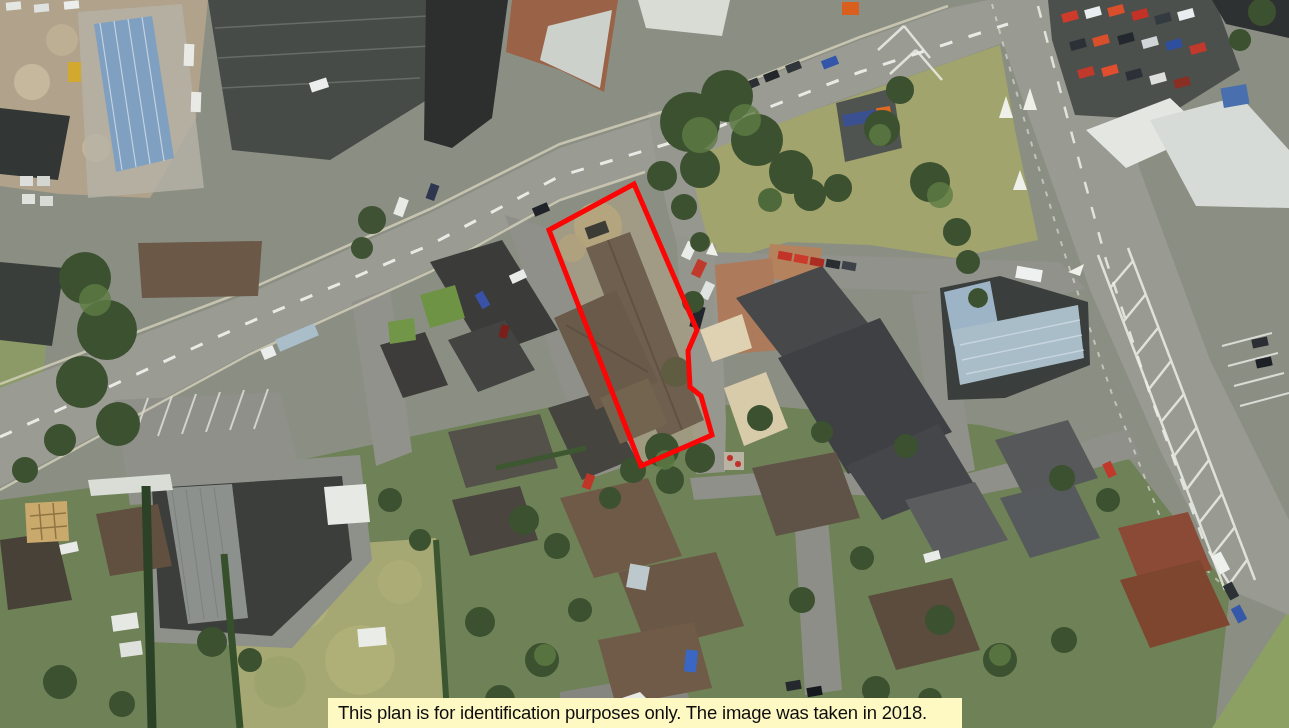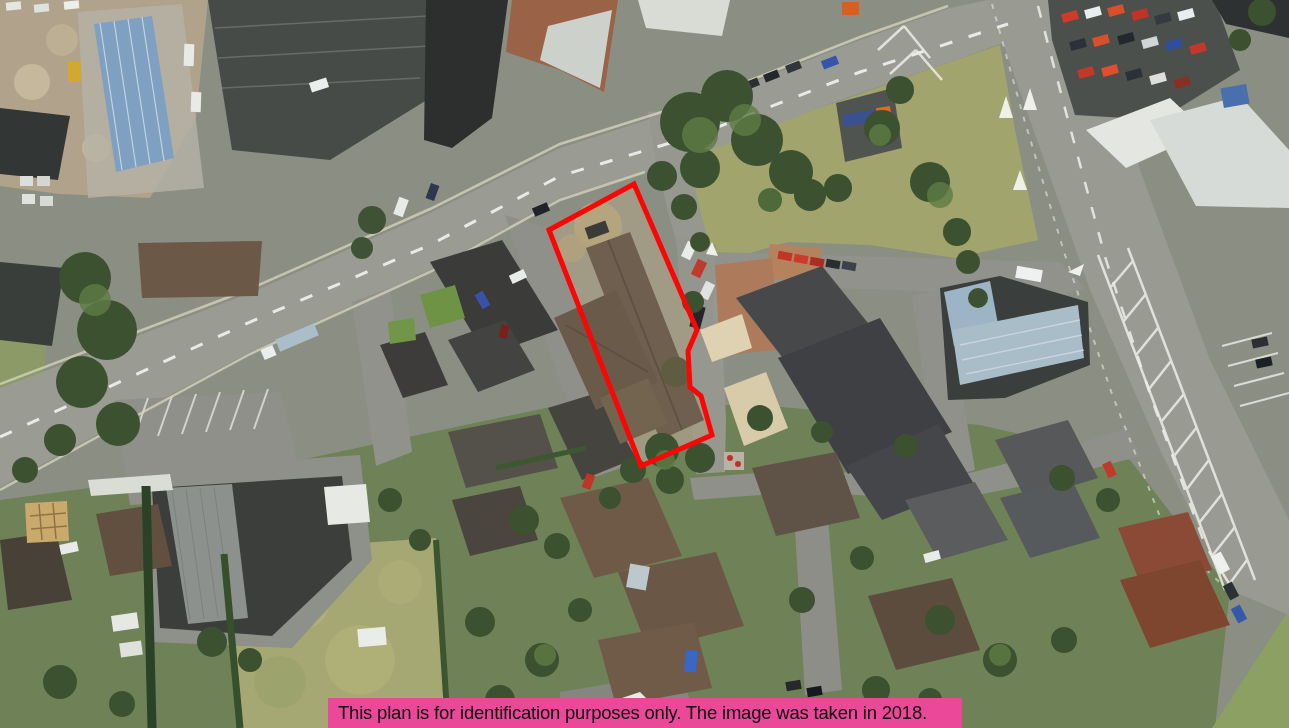--- a/index.html
+++ b/index.html
@@ -1,21 +1,21 @@
 <!DOCTYPE html>
 <html><head>
 <meta charset="utf-8">
 <title>Site Plan</title>
 <style>
   html,body{margin:0;padding:0;background:#222;}
   .stage{position:relative;width:1289px;height:728px;overflow:hidden;
          font-family:"Liberation Sans",sans-serif;}
   svg.aerial{position:absolute;left:0;top:0;width:1289px;height:728px;display:block;}
   .caption{position:absolute;left:328px;top:698px;width:634px;height:30px;
-           background:#ec4899;color:#0d0d0d;font-size:18.5px;line-height:30px;
+           background:#fef9c3;color:#0d0d0d;font-size:18.5px;line-height:30px;
            padding-left:10px;box-sizing:border-box;white-space:nowrap;overflow:hidden;
            letter-spacing:-0.2px;}
 </style>
 </head>
 <body>
 
 <div class="stage">
   <svg class="aerial" viewBox="0 0 1289 728" xmlns="http://www.w3.org/2000/svg">
       <rect x="0" y="0" width="1289" height="728" fill="#8b8f83" transform="rotate(0 644.5 364)"></rect>
       <polygon points="0,0 208,0 196,118 150,198 60,194 0,186" fill="#b0a28b"></polygon>

